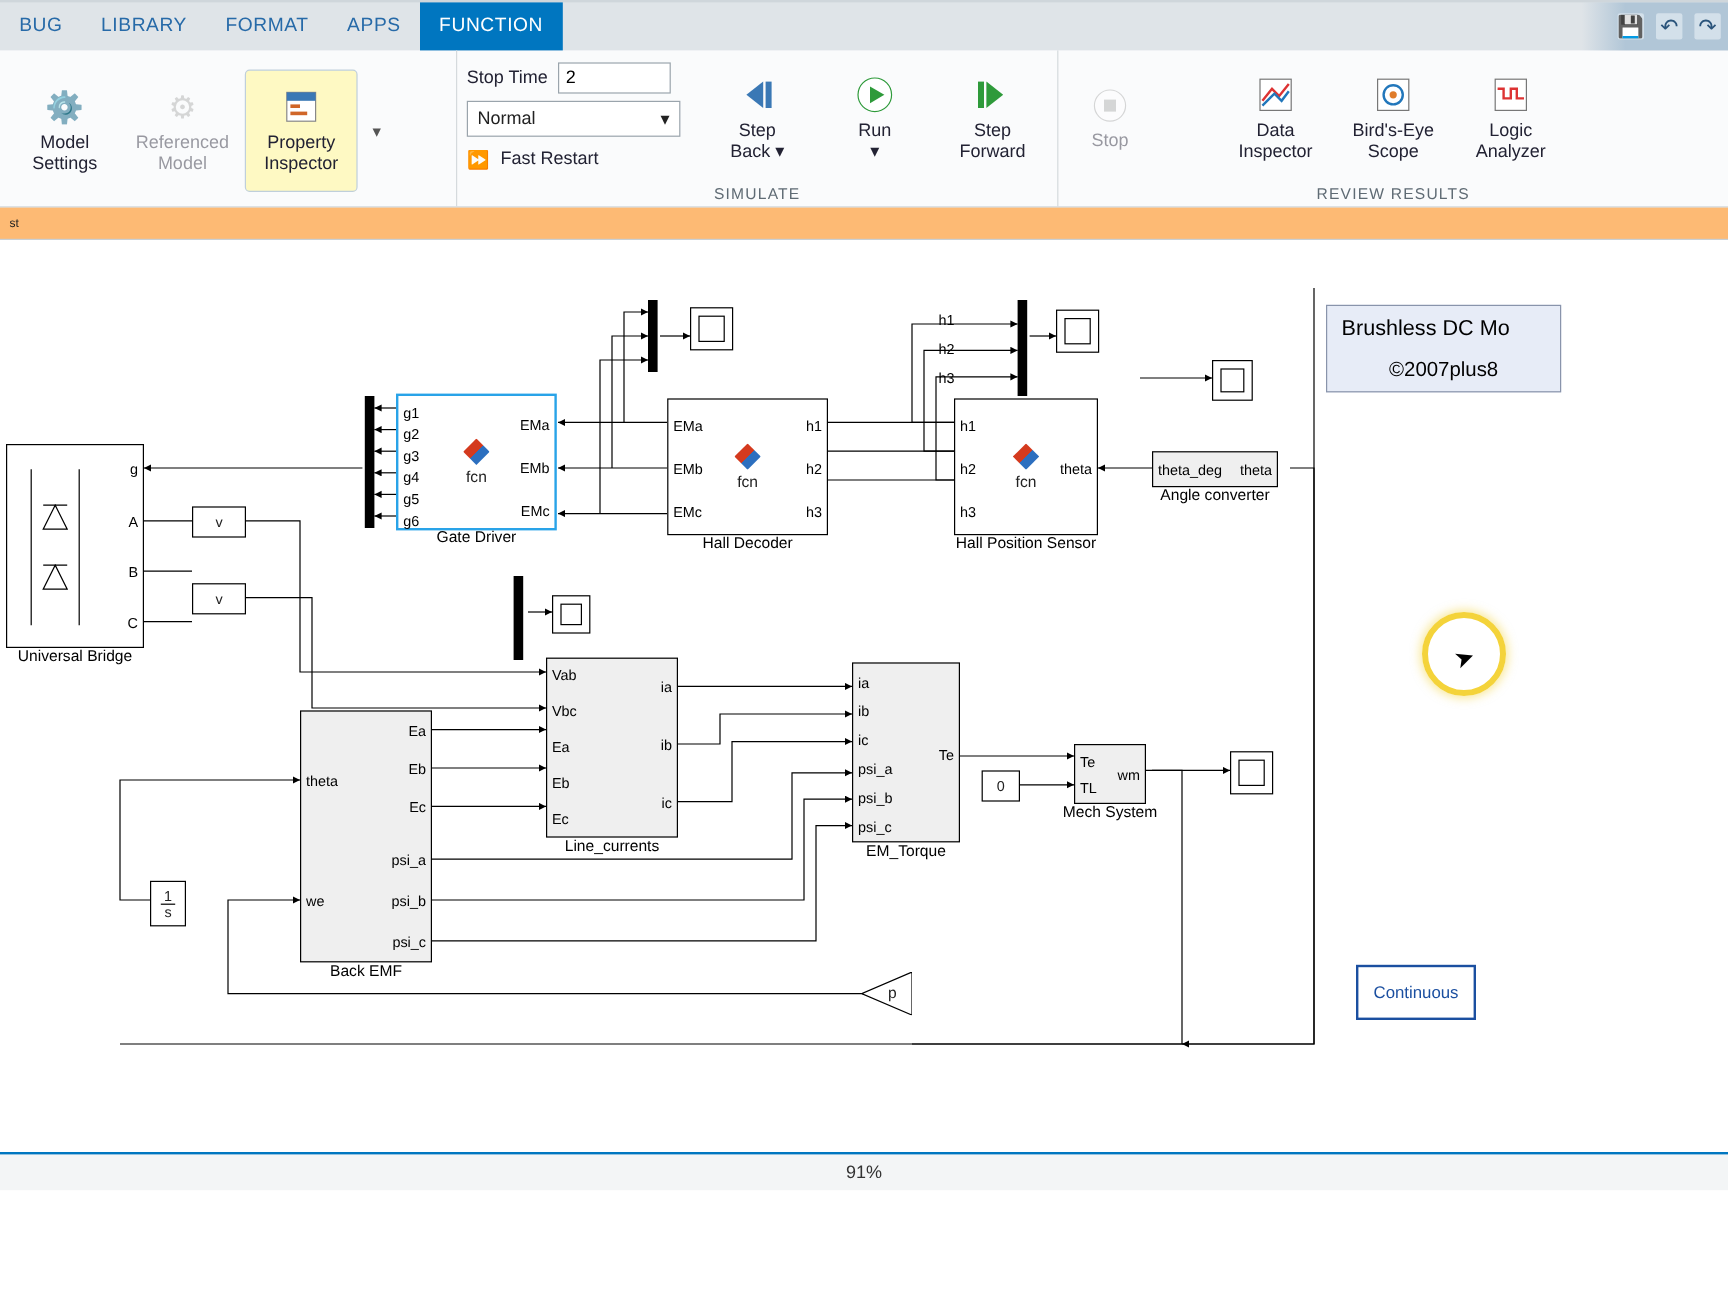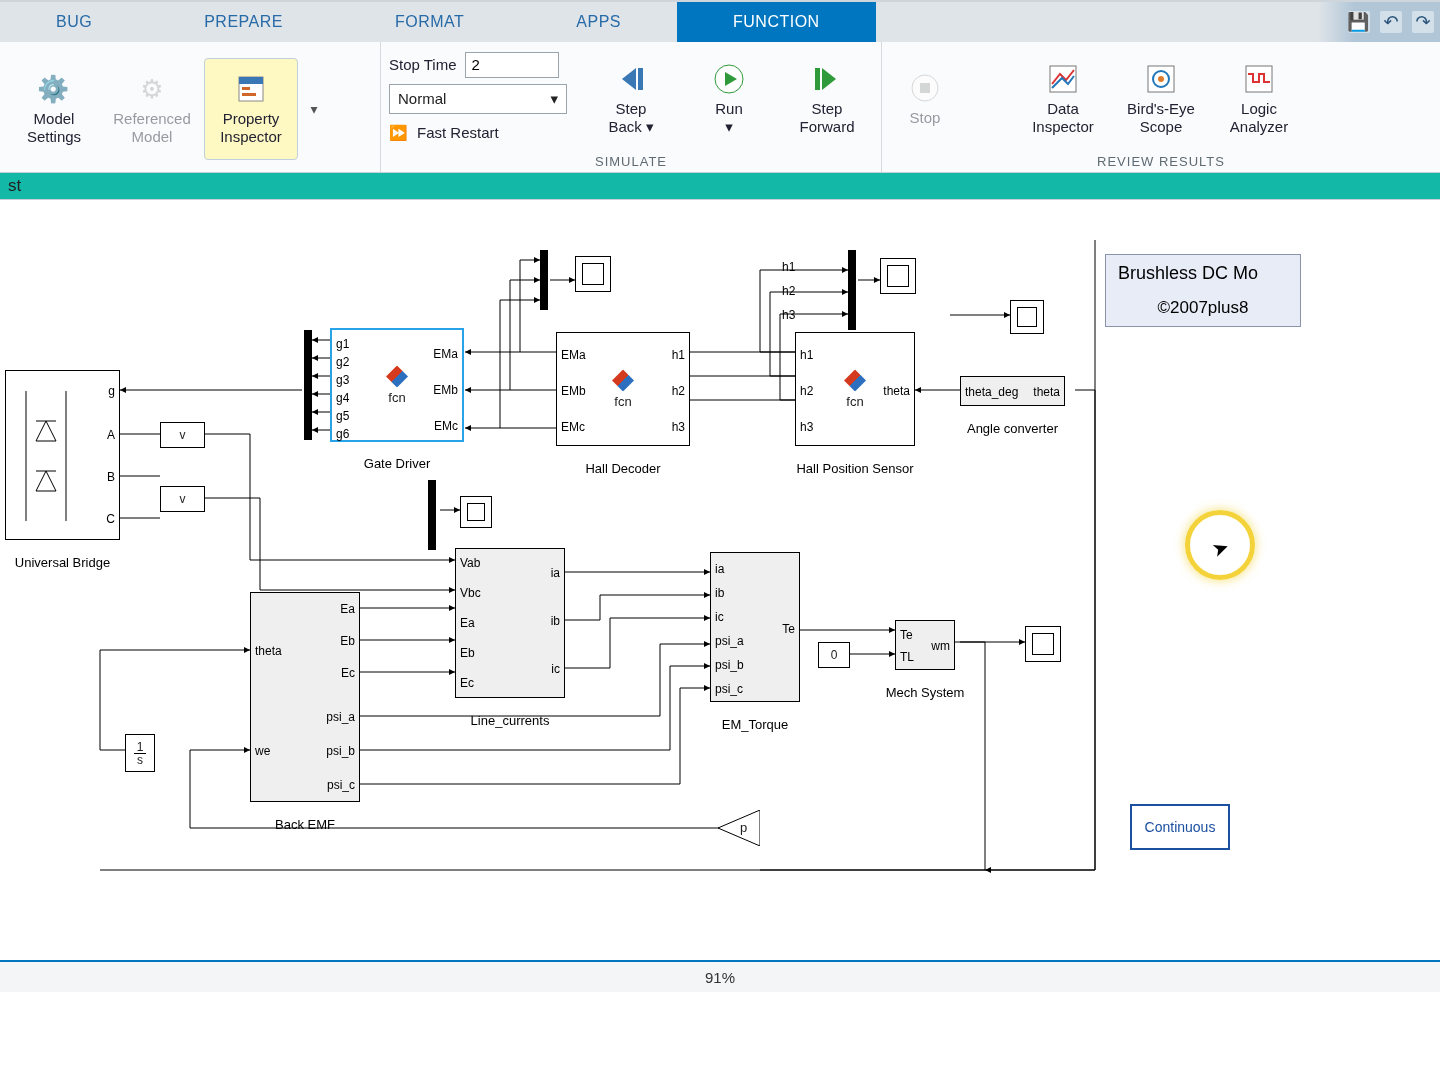--- a/index.html
+++ b/index.html
@@ -13,21 +13,21 @@
   
   .tabstrip {
     display: flex;
     align-items: stretch;
     height: 40px;
     background: #dfe4e8;
     border-top: 2px solid #cfd6db;
     position: relative;
   }
   .tabstrip .tab {
-    padding: 0 56px;
+    padding: 0 16px;
     display: flex;
     align-items: center;
     font-size: 16px;
     color: #276aa8;
     cursor: pointer;
     letter-spacing: .5px;
   }
   .tabstrip .tab.active {
     background: #0076c0;
     color: #fff;
@@ -153,24 +153,24 @@
     width: 20px;
     height: 20px;
     display:flex;align-items:center;justify-content:center;
     color:#1c7c2b; font-size:18px;
   }
   
   .pathbar {
     height: 26px;
     border-bottom: 1px solid #c9cfd4;
     padding: 0 8px;
-    font-size: 17px;
-    display: flex;
-    align-items: center;
-    background: #14b8a6;
+    font-size: 10px;
+    display: flex;
+    align-items: center;
+    background: #fdba74;
   }
   
   .canvas-wrap {
     position: relative;
     width: 100%;
     height: 760px;
     overflow: hidden;
     background: #fff;
   }
   .canvas {
@@ -194,21 +194,21 @@
   }
   .blk .blk-label {
     position: absolute;
     left: 50%;
     transform: translateX(-50%);
     font-size: 13px;
     color: #000;
     white-space: nowrap;
     text-align: center;
   }
-  .blk.below .blk-label { top: 100%; margin-top: 16px; }
+  .blk.below .blk-label { top: 100%; margin-top: 0; }
   .port {
     position: absolute;
     font-size: 12px;
     color: #000;
     white-space: nowrap;
   }
   .port.left  { left: 4px;  transform: translateY(-50%); }
   .port.right { right: 4px; transform: translateY(-50%); text-align: right;}
   .fcnlabel {
     position:absolute; left:50%; top:50%; transform:translate(-50%,-50%);
@@ -262,21 +262,21 @@
     background: #f3f5f6;
     display:flex; align-items:center; justify-content:center;
     font-size:15px; color:#333;
   }
 </style>
 </head>
 <body>
 
 <div class="tabstrip">
   <div class="tab">BUG</div>
-  <div class="tab">PREPARE</div>
+  <div class="tab">LIBRARY</div>
   <div class="tab">FORMAT</div>
   <div class="tab">APPS</div>
   <div class="tab active">FUNCTION</div>
   <div class="right-tools">
     <span class="ico">💾</span>
     <span class="ico">↶</span>
     <span class="ico">↷</span>
   </div>
 </div>
 

